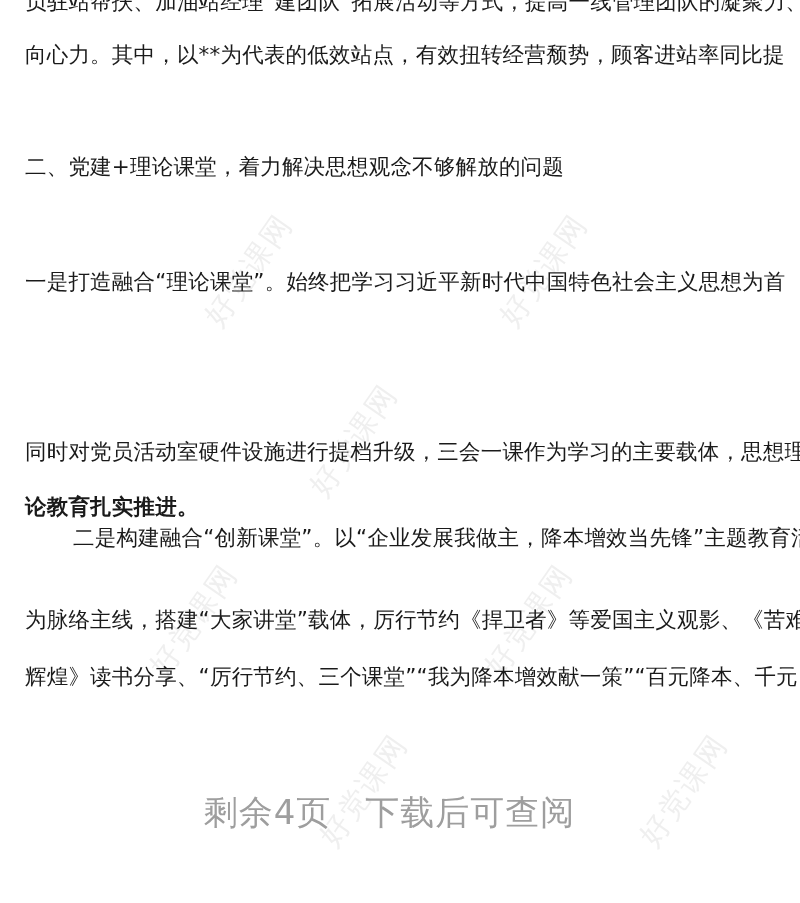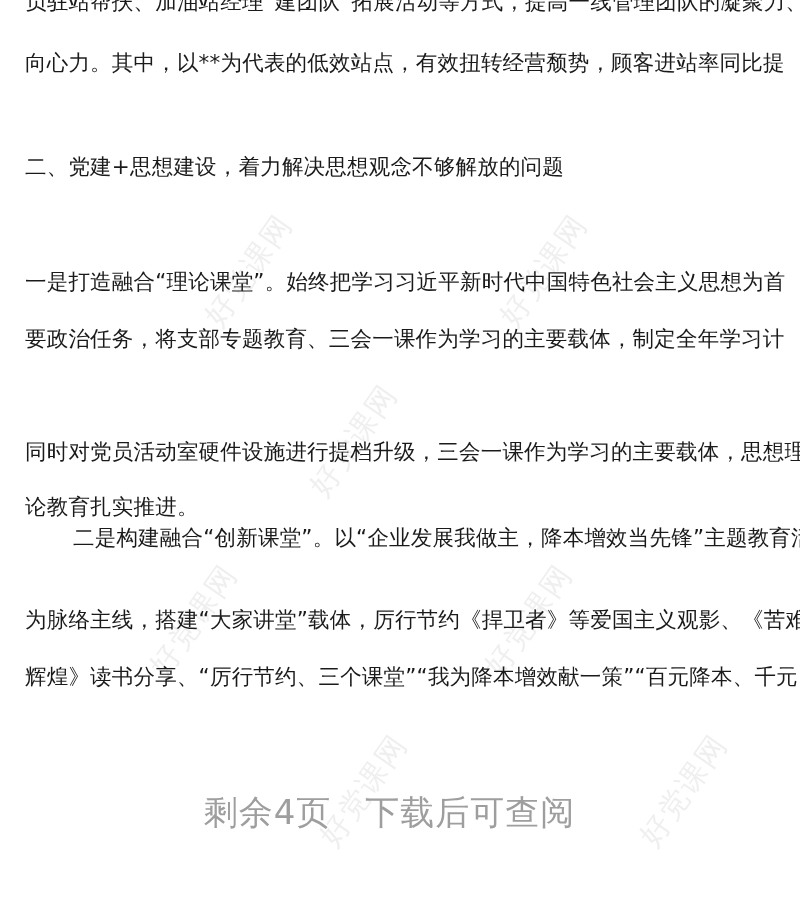--- a/index.html
+++ b/index.html
@@ -68,26 +68,25 @@
 
   <div class="watermark" style="left:185px; top:250px;">好党课网</div>
   <div class="watermark" style="left:480px; top:250px;">好党课网</div>
   <div class="watermark" style="left:290px; top:420px;">好党课网</div>
   <div class="watermark" style="left:130px; top:600px;">好党课网</div>
   <div class="watermark" style="left:465px; top:600px;">好党课网</div>
   <div class="watermark" style="left:300px; top:770px;">好党课网</div>
   <div class="watermark" style="left:620px; top:770px;">好党课网</div>
 
   <div class="line" style="top:-12px;">负驻站帮扶、加油站经理“建团队”拓展活动等方式，提高一线管理团队的凝聚力、</div>
-  <div class="line" style="top:41px;margin-top:8px;">向心力。其中，以**为代表的低效站点，有效扭转经营颓势，顾客进站率同比提</div>
-  <div class="line last" style="top:153px;">二、党建+思想建设，着力解决思想观念不够解放的问题</div>
+  <div class="line" style="top:41px;">向心力。其中，以**为代表的低效站点，有效扭转经营颓势，顾客进站率同比提</div>
+  <div class="line last" style="top:153px;">二、党建+理论课堂，着力解决思想观念不够解放的问题</div>
   <div class="line" style="top:268px;">一是打造融合“理论课堂”。始终把学习习近平新时代中国特色社会主义思想为首</div>
-  <div class="line" style="top:325px;">要政治任务，将支部专题教育、三会一课作为学习的主要载体，制定全年学习计</div>
   <div class="line" style="top:438px;">同时对党员活动室硬件设施进行提档升级，三会一课作为学习的主要载体，思想理</div>
-  <div class="line last" style="top:493px;">论教育扎实推进。</div>
+  <div class="line last" style="top:493px;font-weight:bold;">论教育扎实推进。</div>
   <div class="line" style="top:524px;margin-left:48px;">二是构建融合“创新课堂”。以“企业发展我做主，降本增效当先锋”主题教育活动</div>
   <div class="line" style="top:606px;">为脉络主线，搭建“大家讲堂”载体，厉行节约《捍卫者》等爱国主义观影、《苦难</div>
   <div class="line" style="top:663px;">辉煌》读书分享、“厉行节约、三个课堂”“我为降本增效献一策”“百元降本、千元</div>
 
   <div class="more-banner">
     <span>剩余4页</span><span class="gap"></span><span>下载后可查阅</span>
   </div>
 
 </div>
 

